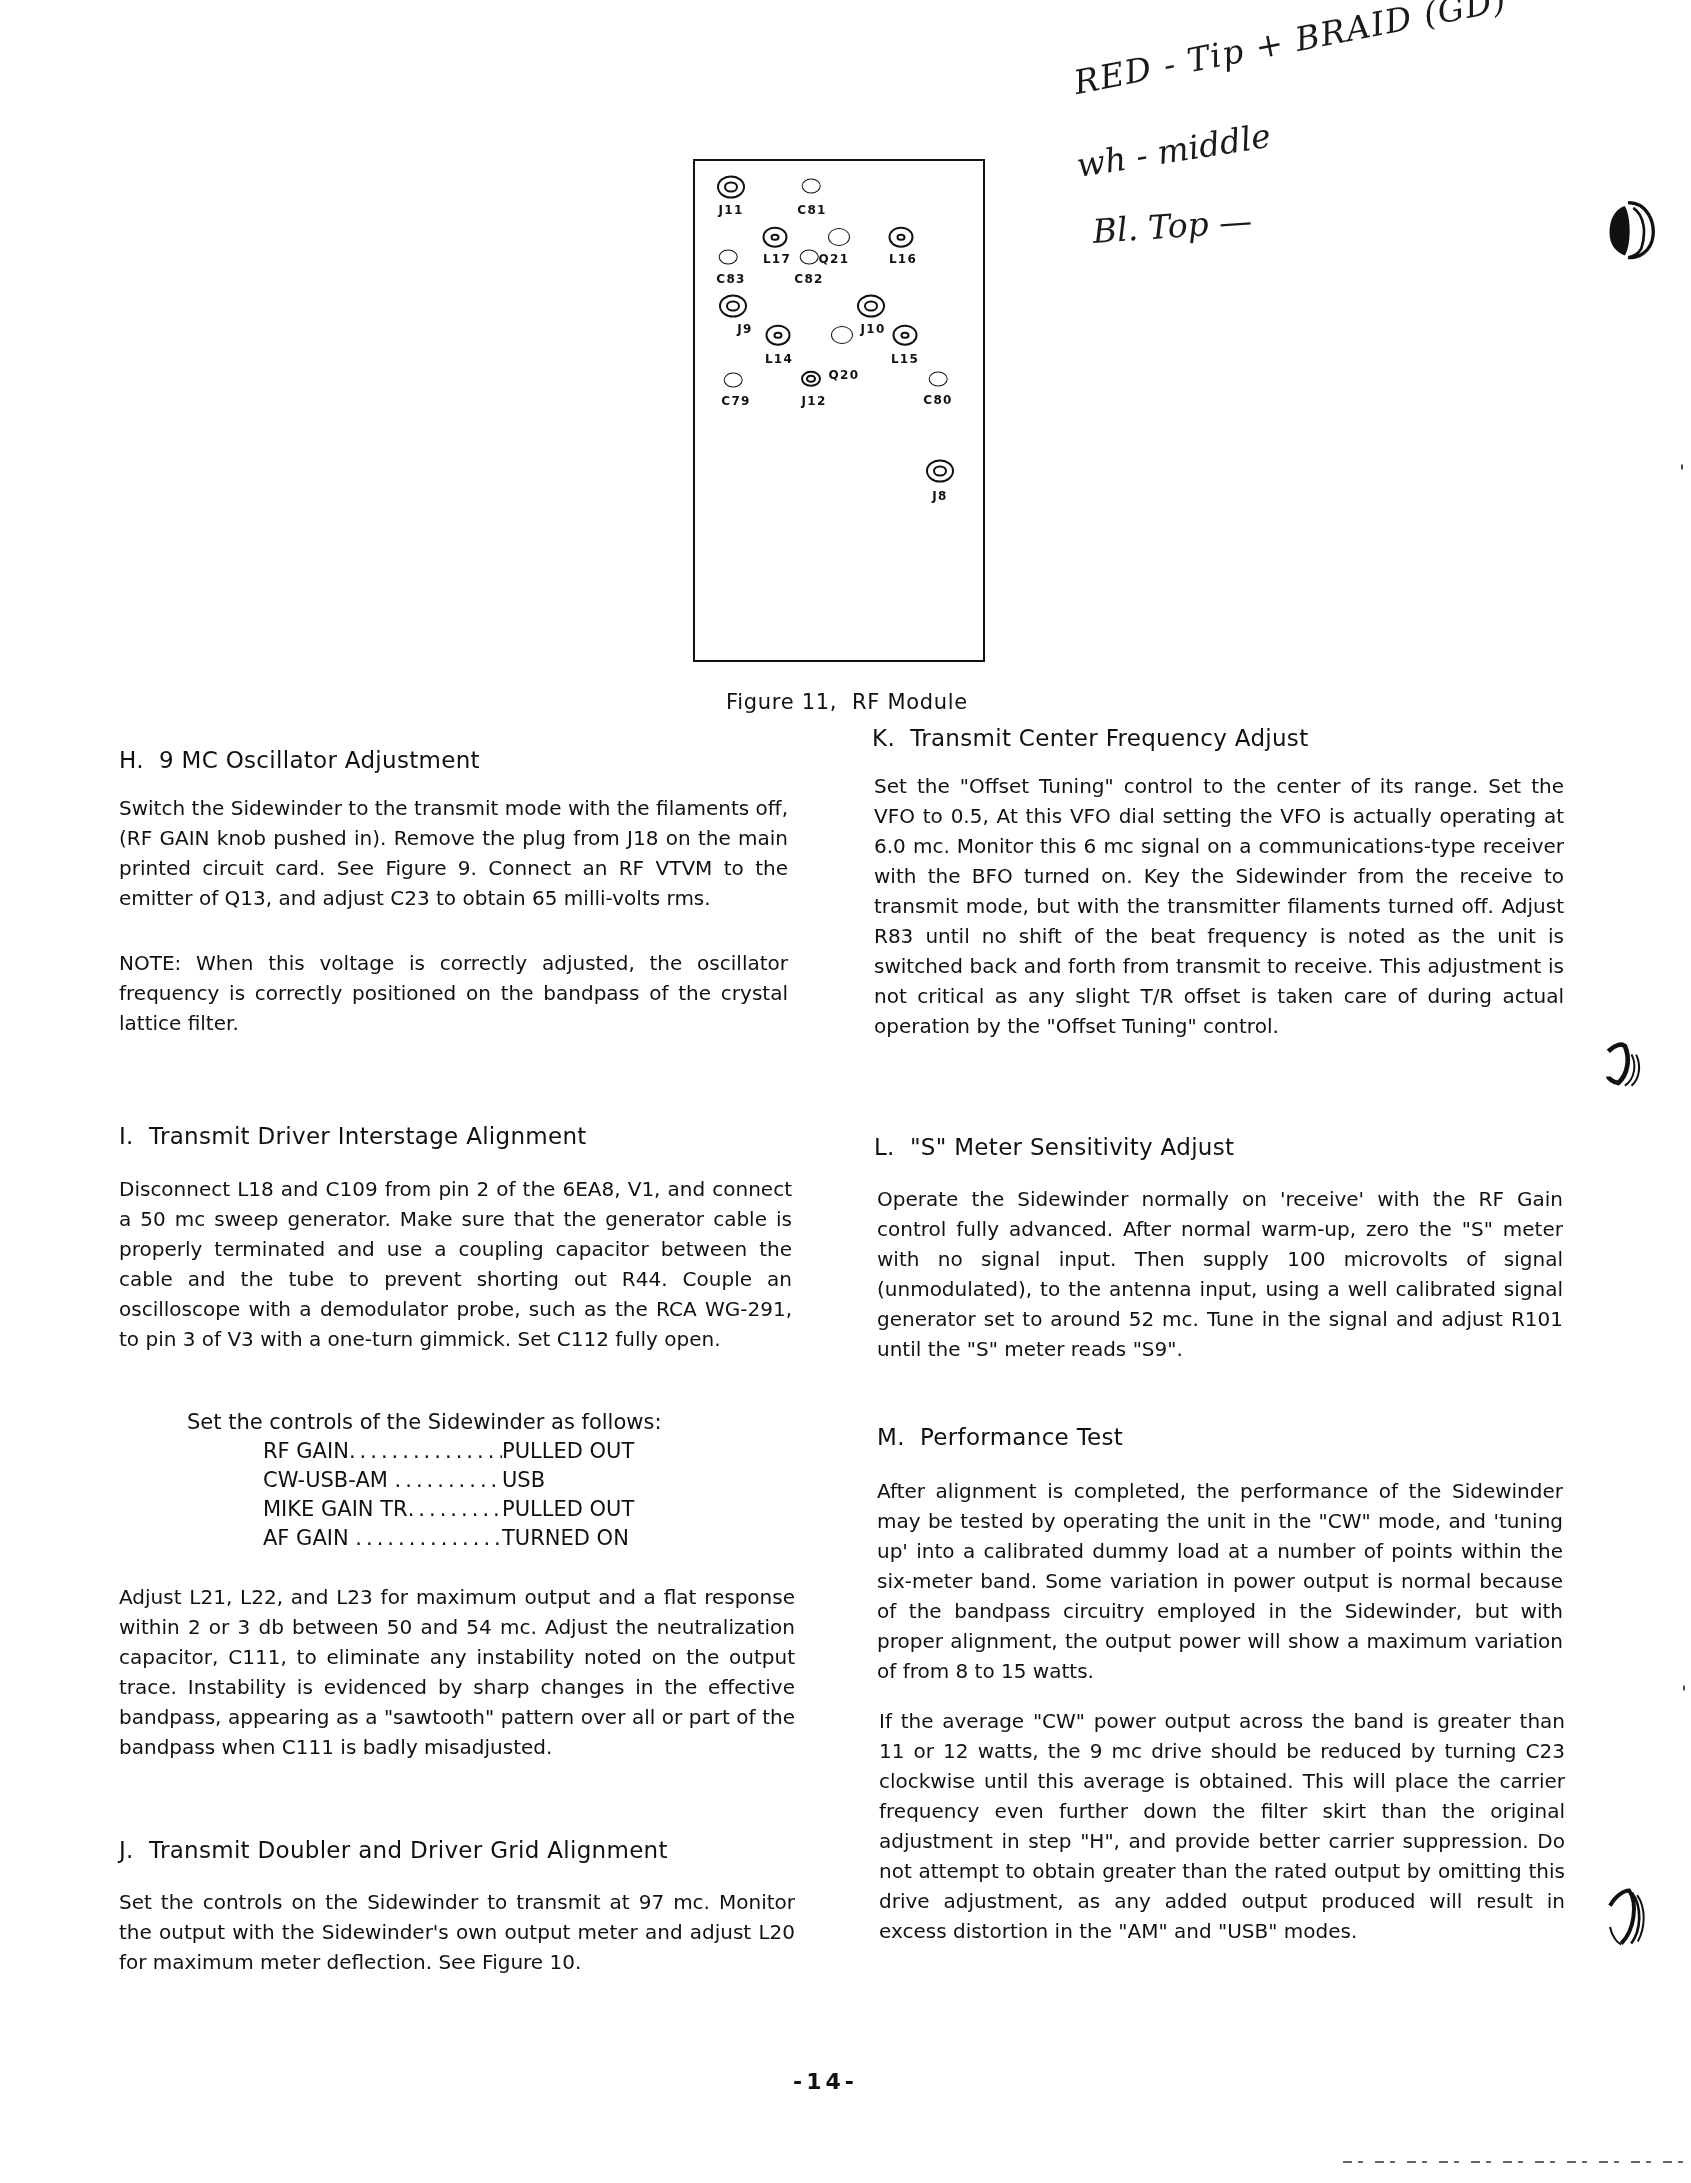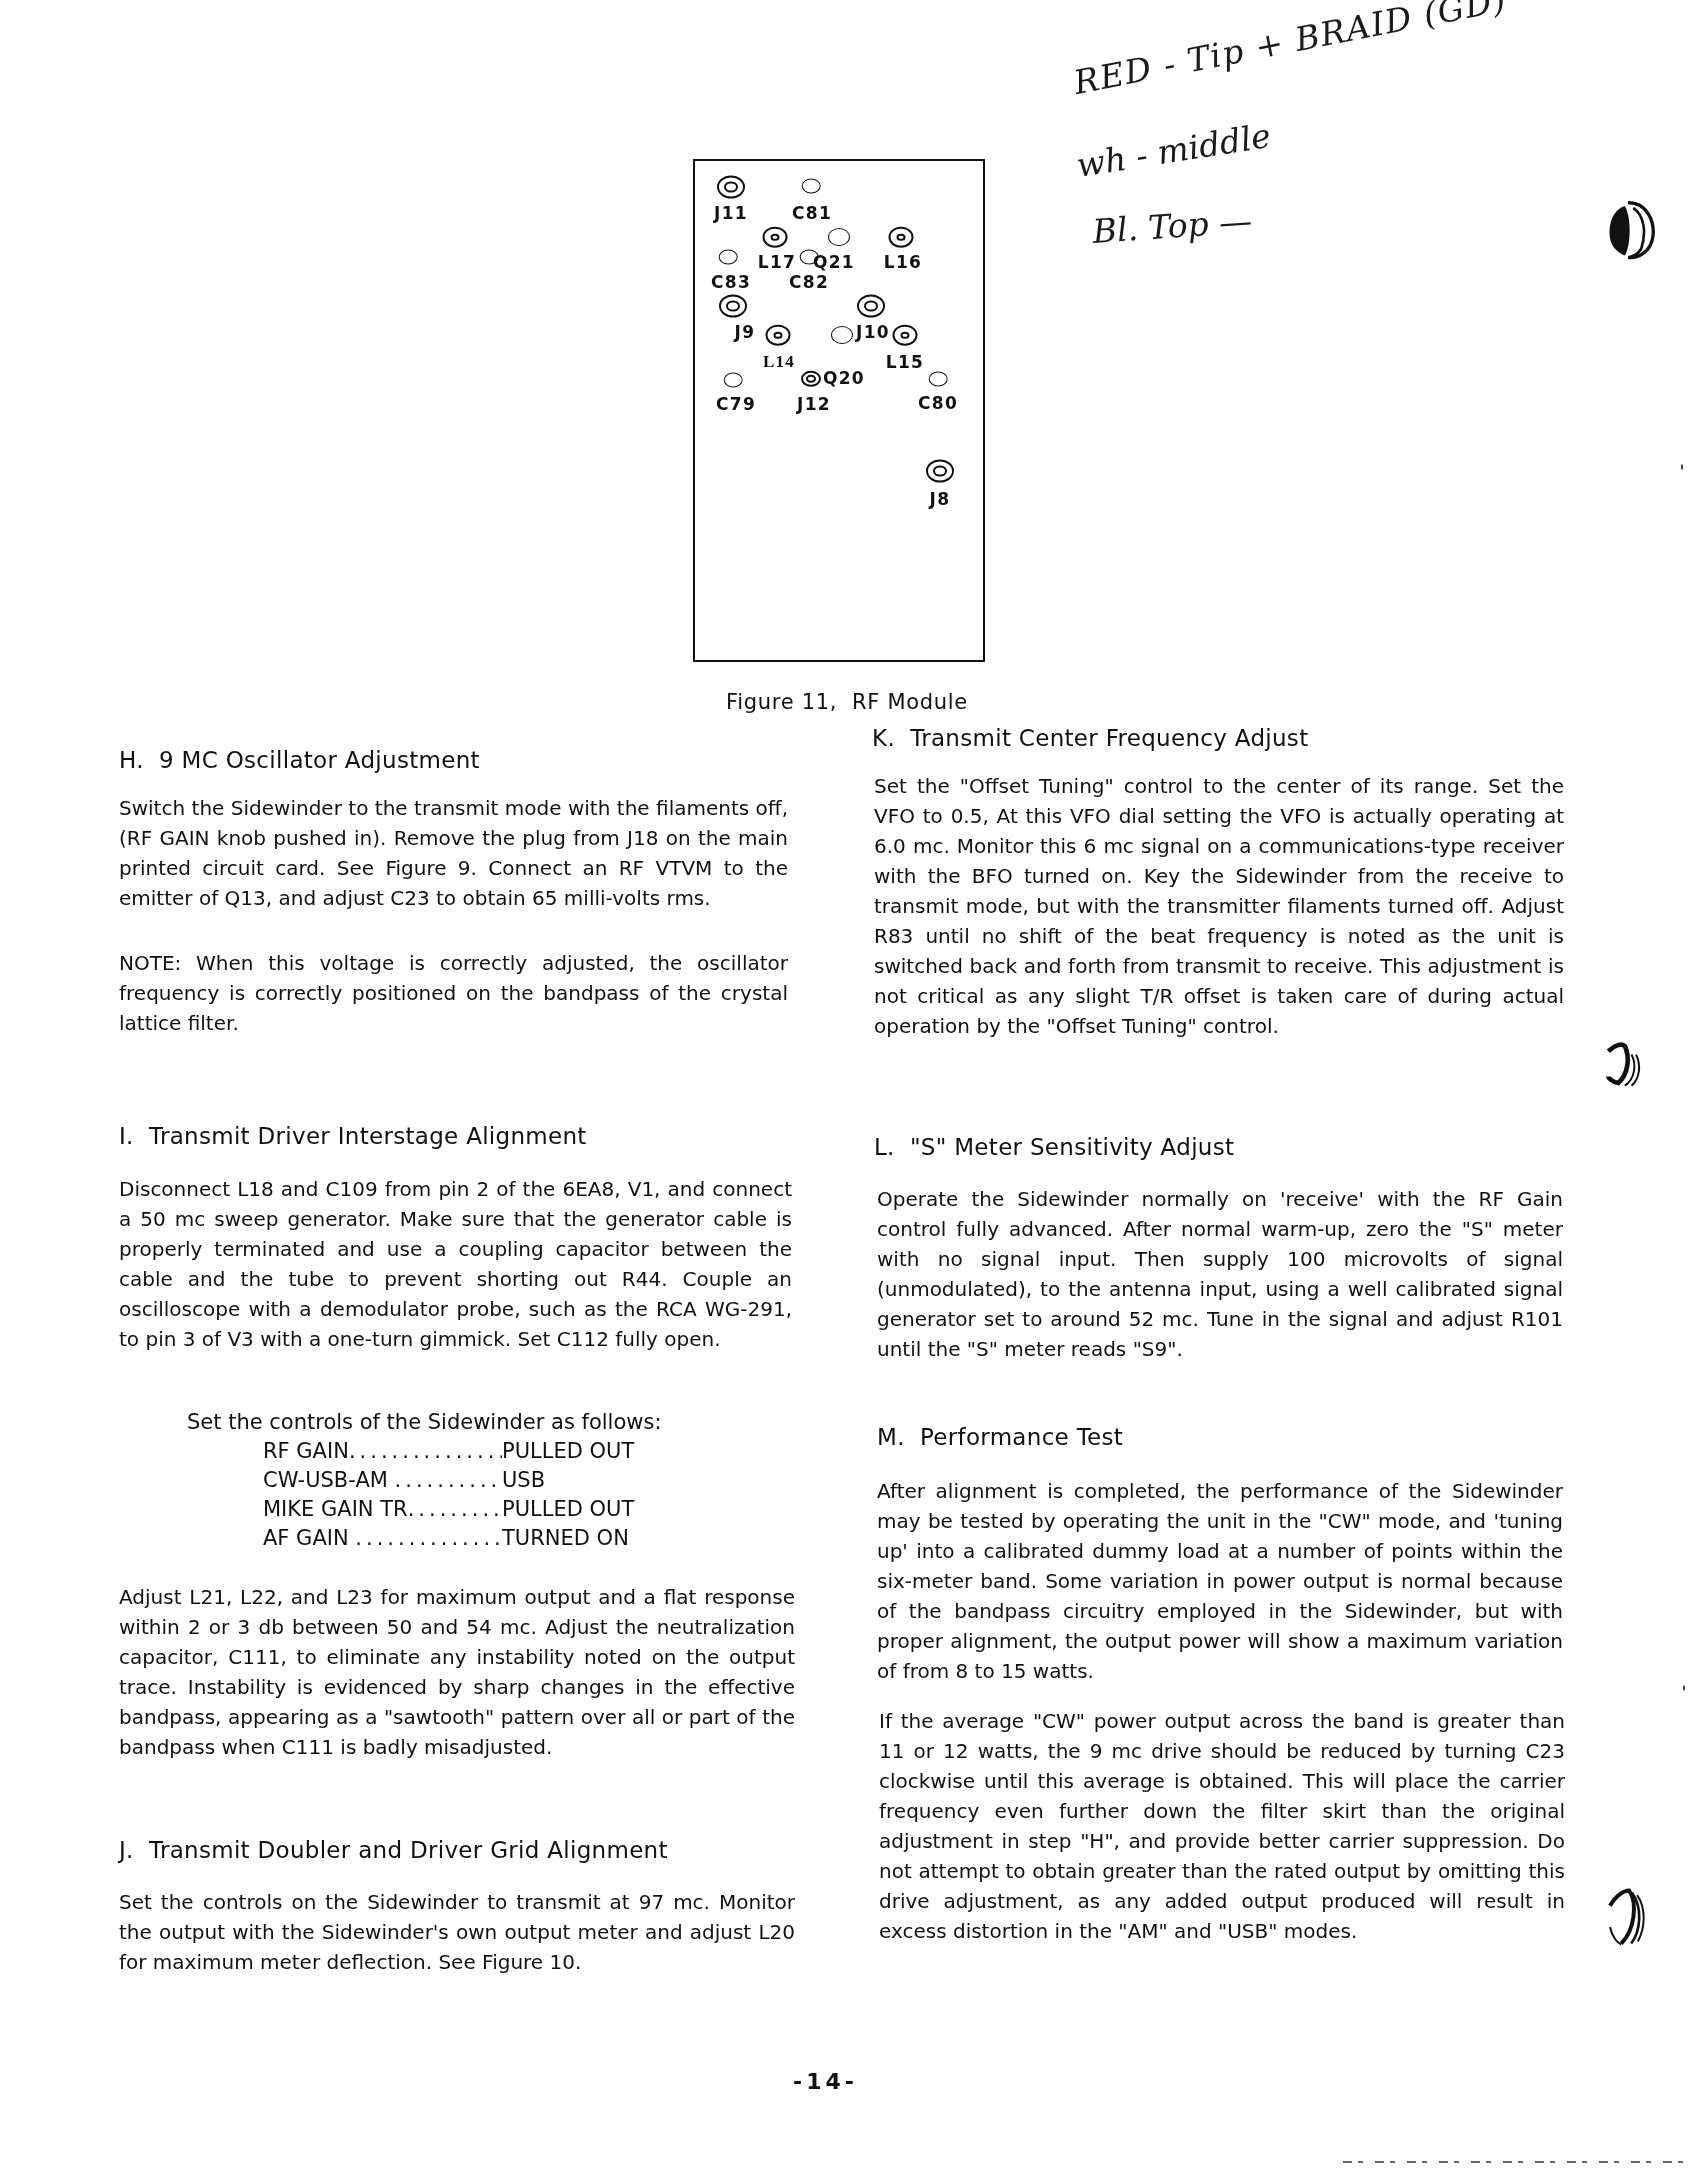--- a/index.html
+++ b/index.html
@@ -21,21 +21,21 @@
   .figure-frame {
     position: absolute; left: 693px; top: 159px; width: 292px; height: 503px;
     border: 2.7px solid #111; box-sizing: border-box;
   }
   .comp { position: absolute; transform: translate(-50%, -50%); }
   .comp .ring { border: 2px solid #111; border-radius: 50%; box-sizing: border-box;
     display: flex; align-items: center; justify-content: center; }
   .comp .inner { border: 2px solid #111; border-radius: 50%; box-sizing: border-box; }
   .comp-label {
     position: absolute; transform: translateX(-50%);
-    font-family: "DejaVu Sans", sans-serif; font-weight: bold; font-size: 17px;
+    font-family: "DejaVu Sans", sans-serif; font-weight: bold; font-size: 12px;
     letter-spacing: 1.3px; white-space: nowrap;
   }
   .caption {
     position: absolute; left: 726px; top: 690px; font-size: 21px; letter-spacing: 0.7px;
     white-space: pre;
   }
   .sec-title { position: absolute; font-size: 23px; white-space: pre; letter-spacing: 0.3px; }
   .para { position: absolute; text-align: justify; font-size: 20px; line-height: 30px; }
 
   .settings { position: absolute; left: 187px; top: 1408px; font-size: 21px; line-height: 29px; }
@@ -126,21 +126,21 @@
       <div class="ring" style="width: 28px; height: 23px;">
         <div class="inner" style="width: 13.3px; height: 11px;"></div>
       </div>
     </div>
     <div class="comp-label" style="left: 178px; top: 161px;">J10</div>
     <div class="comp" style="left: 83px; top: 174px;">
       <div class="ring" style="width: 25px; height: 20.7px;">
         <div class="inner" style="width: 9.3px; height: 7.6px;"></div>
       </div>
     </div>
-    <div class="comp-label" style="left: 84px; top: 191px; font-family: Liberation Serif, serif;">L14</div>
+    <div class="comp-label" style="left: 84px; top: 191px;">L14</div>
     <div class="comp" style="left: 147px; top: 174px;">
       <div class="ring" style="width: 22px; height: 18px; border-width: 1.3px;"></div>
     </div>
     <div class="comp-label" style="left: 149px; top: 191px; margin-top: 16px;">Q20</div>
     <div class="comp" style="left: 210px; top: 174px;">
       <div class="ring" style="width: 25px; height: 20.7px;">
         <div class="inner" style="width: 9.3px; height: 7.6px;"></div>
       </div>
     </div>
     <div class="comp-label" style="left: 210px; top: 191px;">L15</div>

